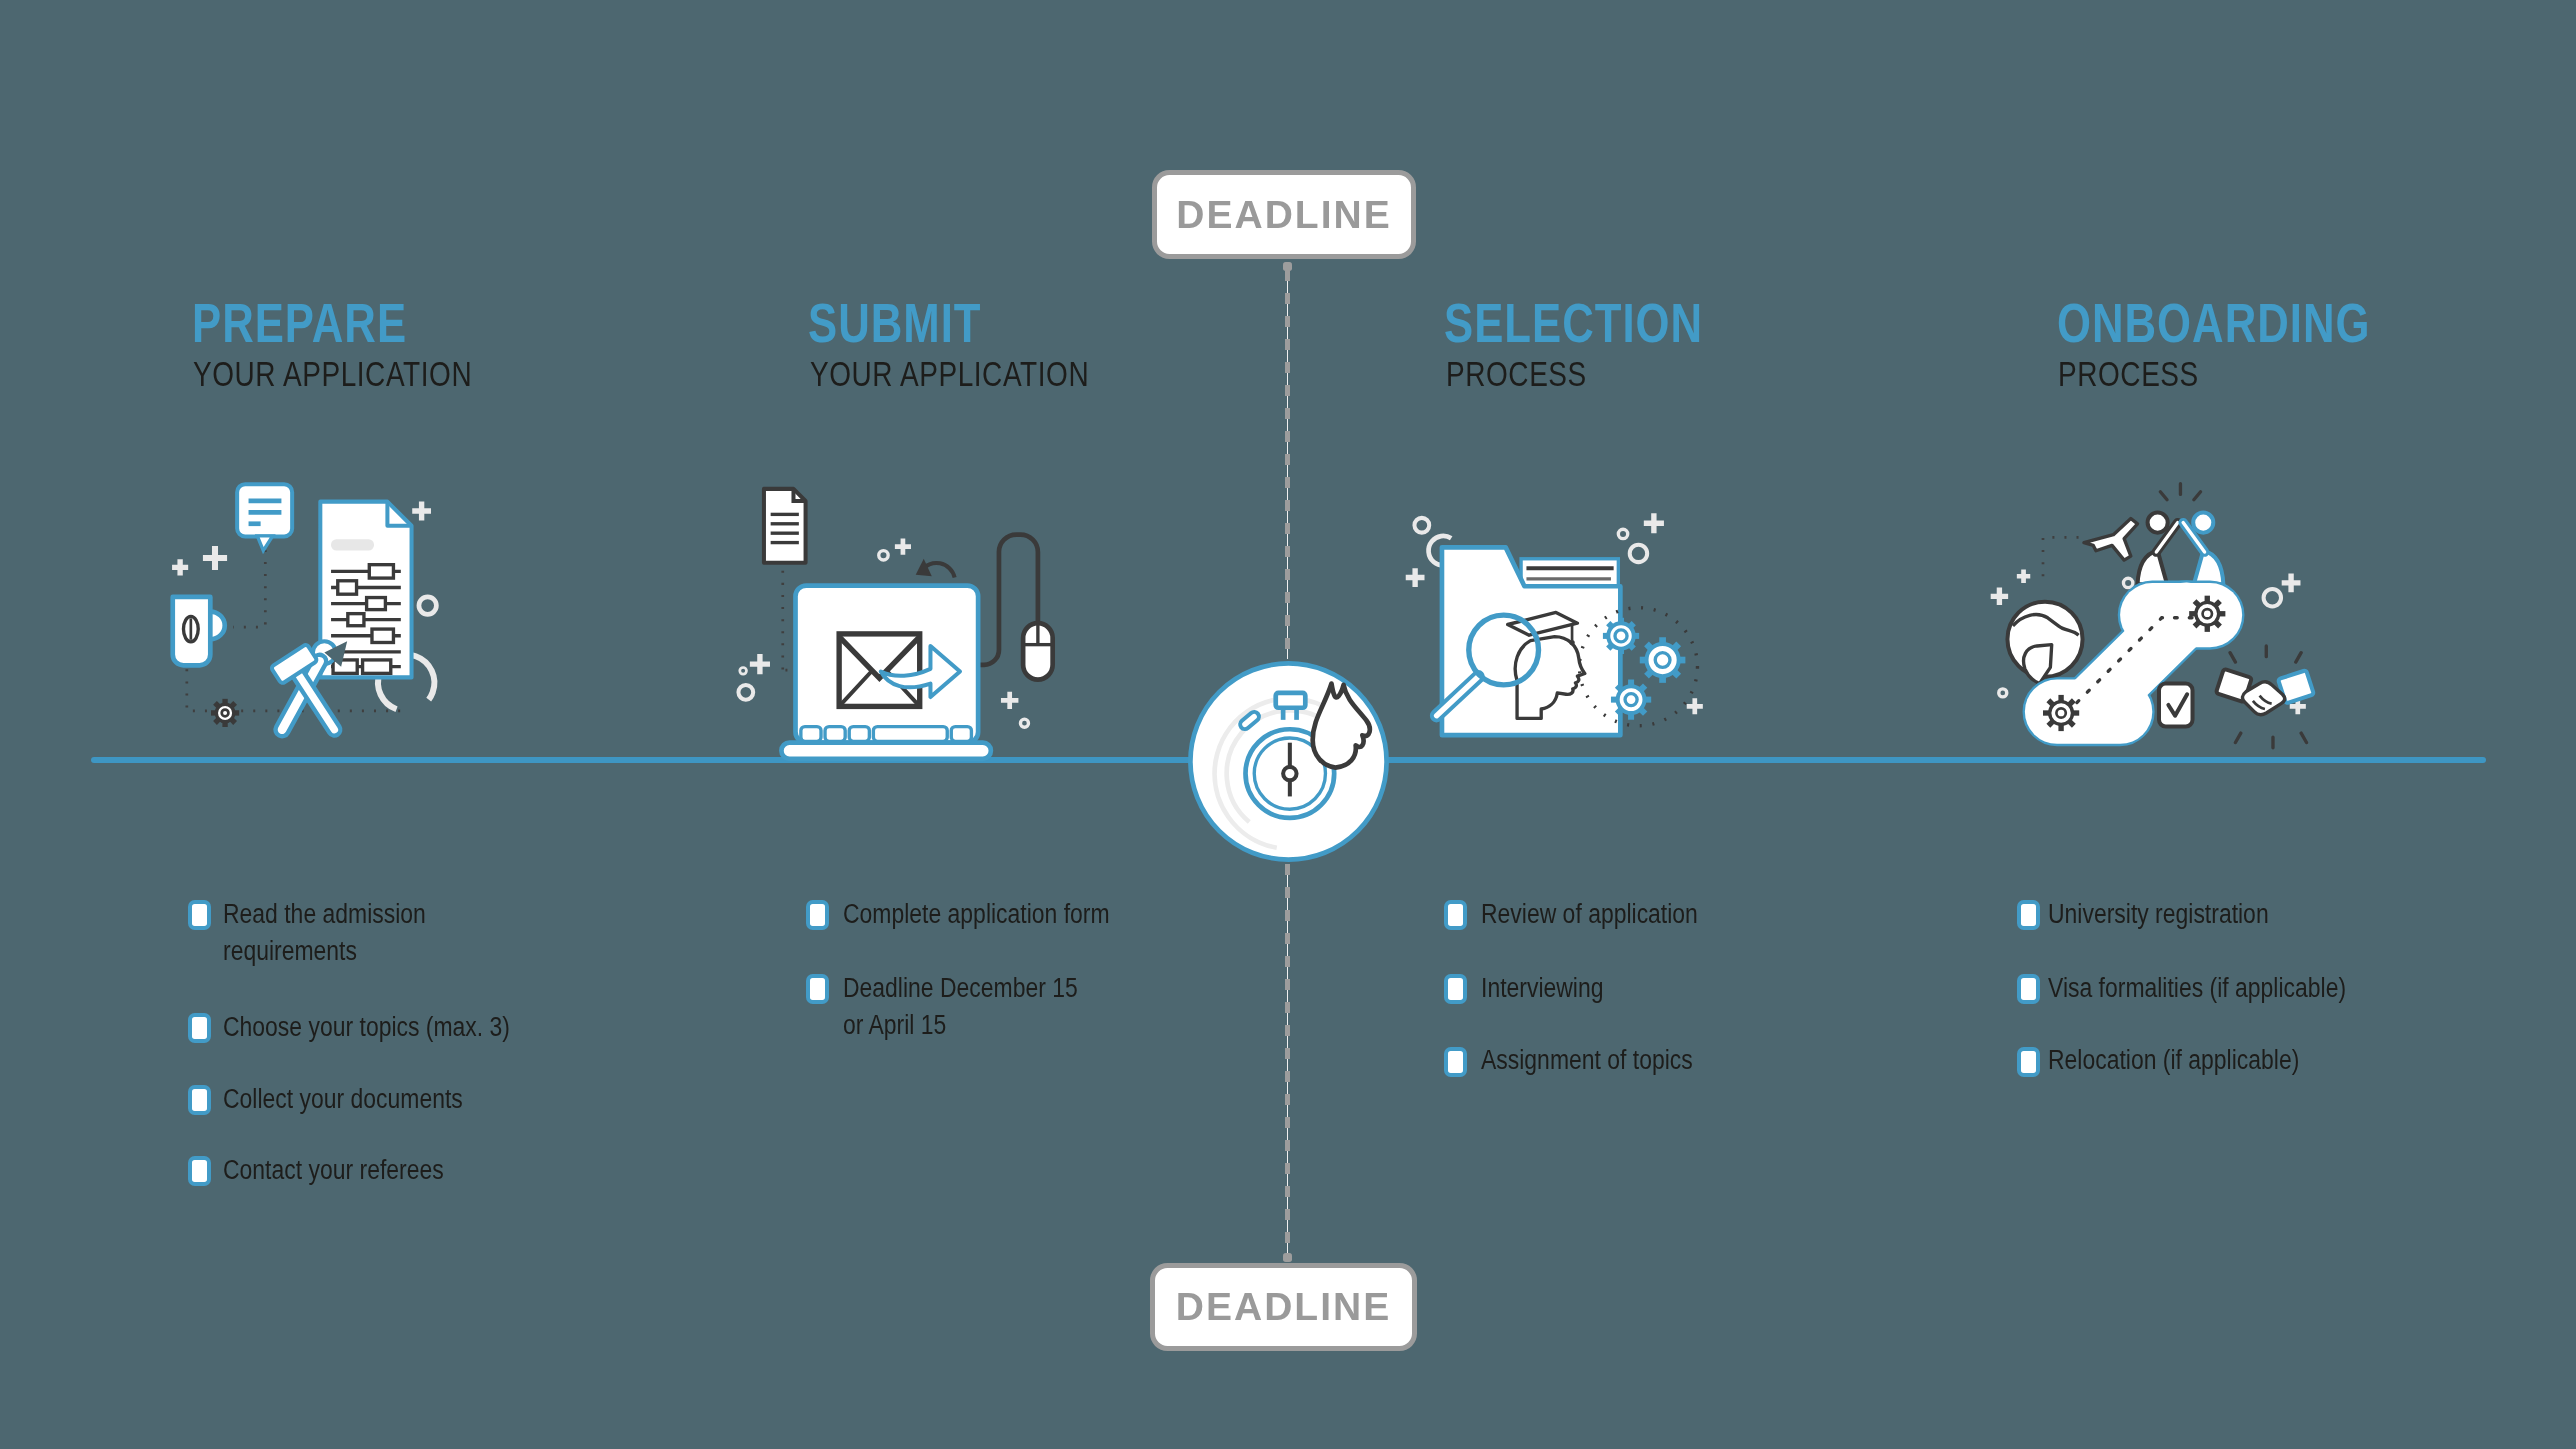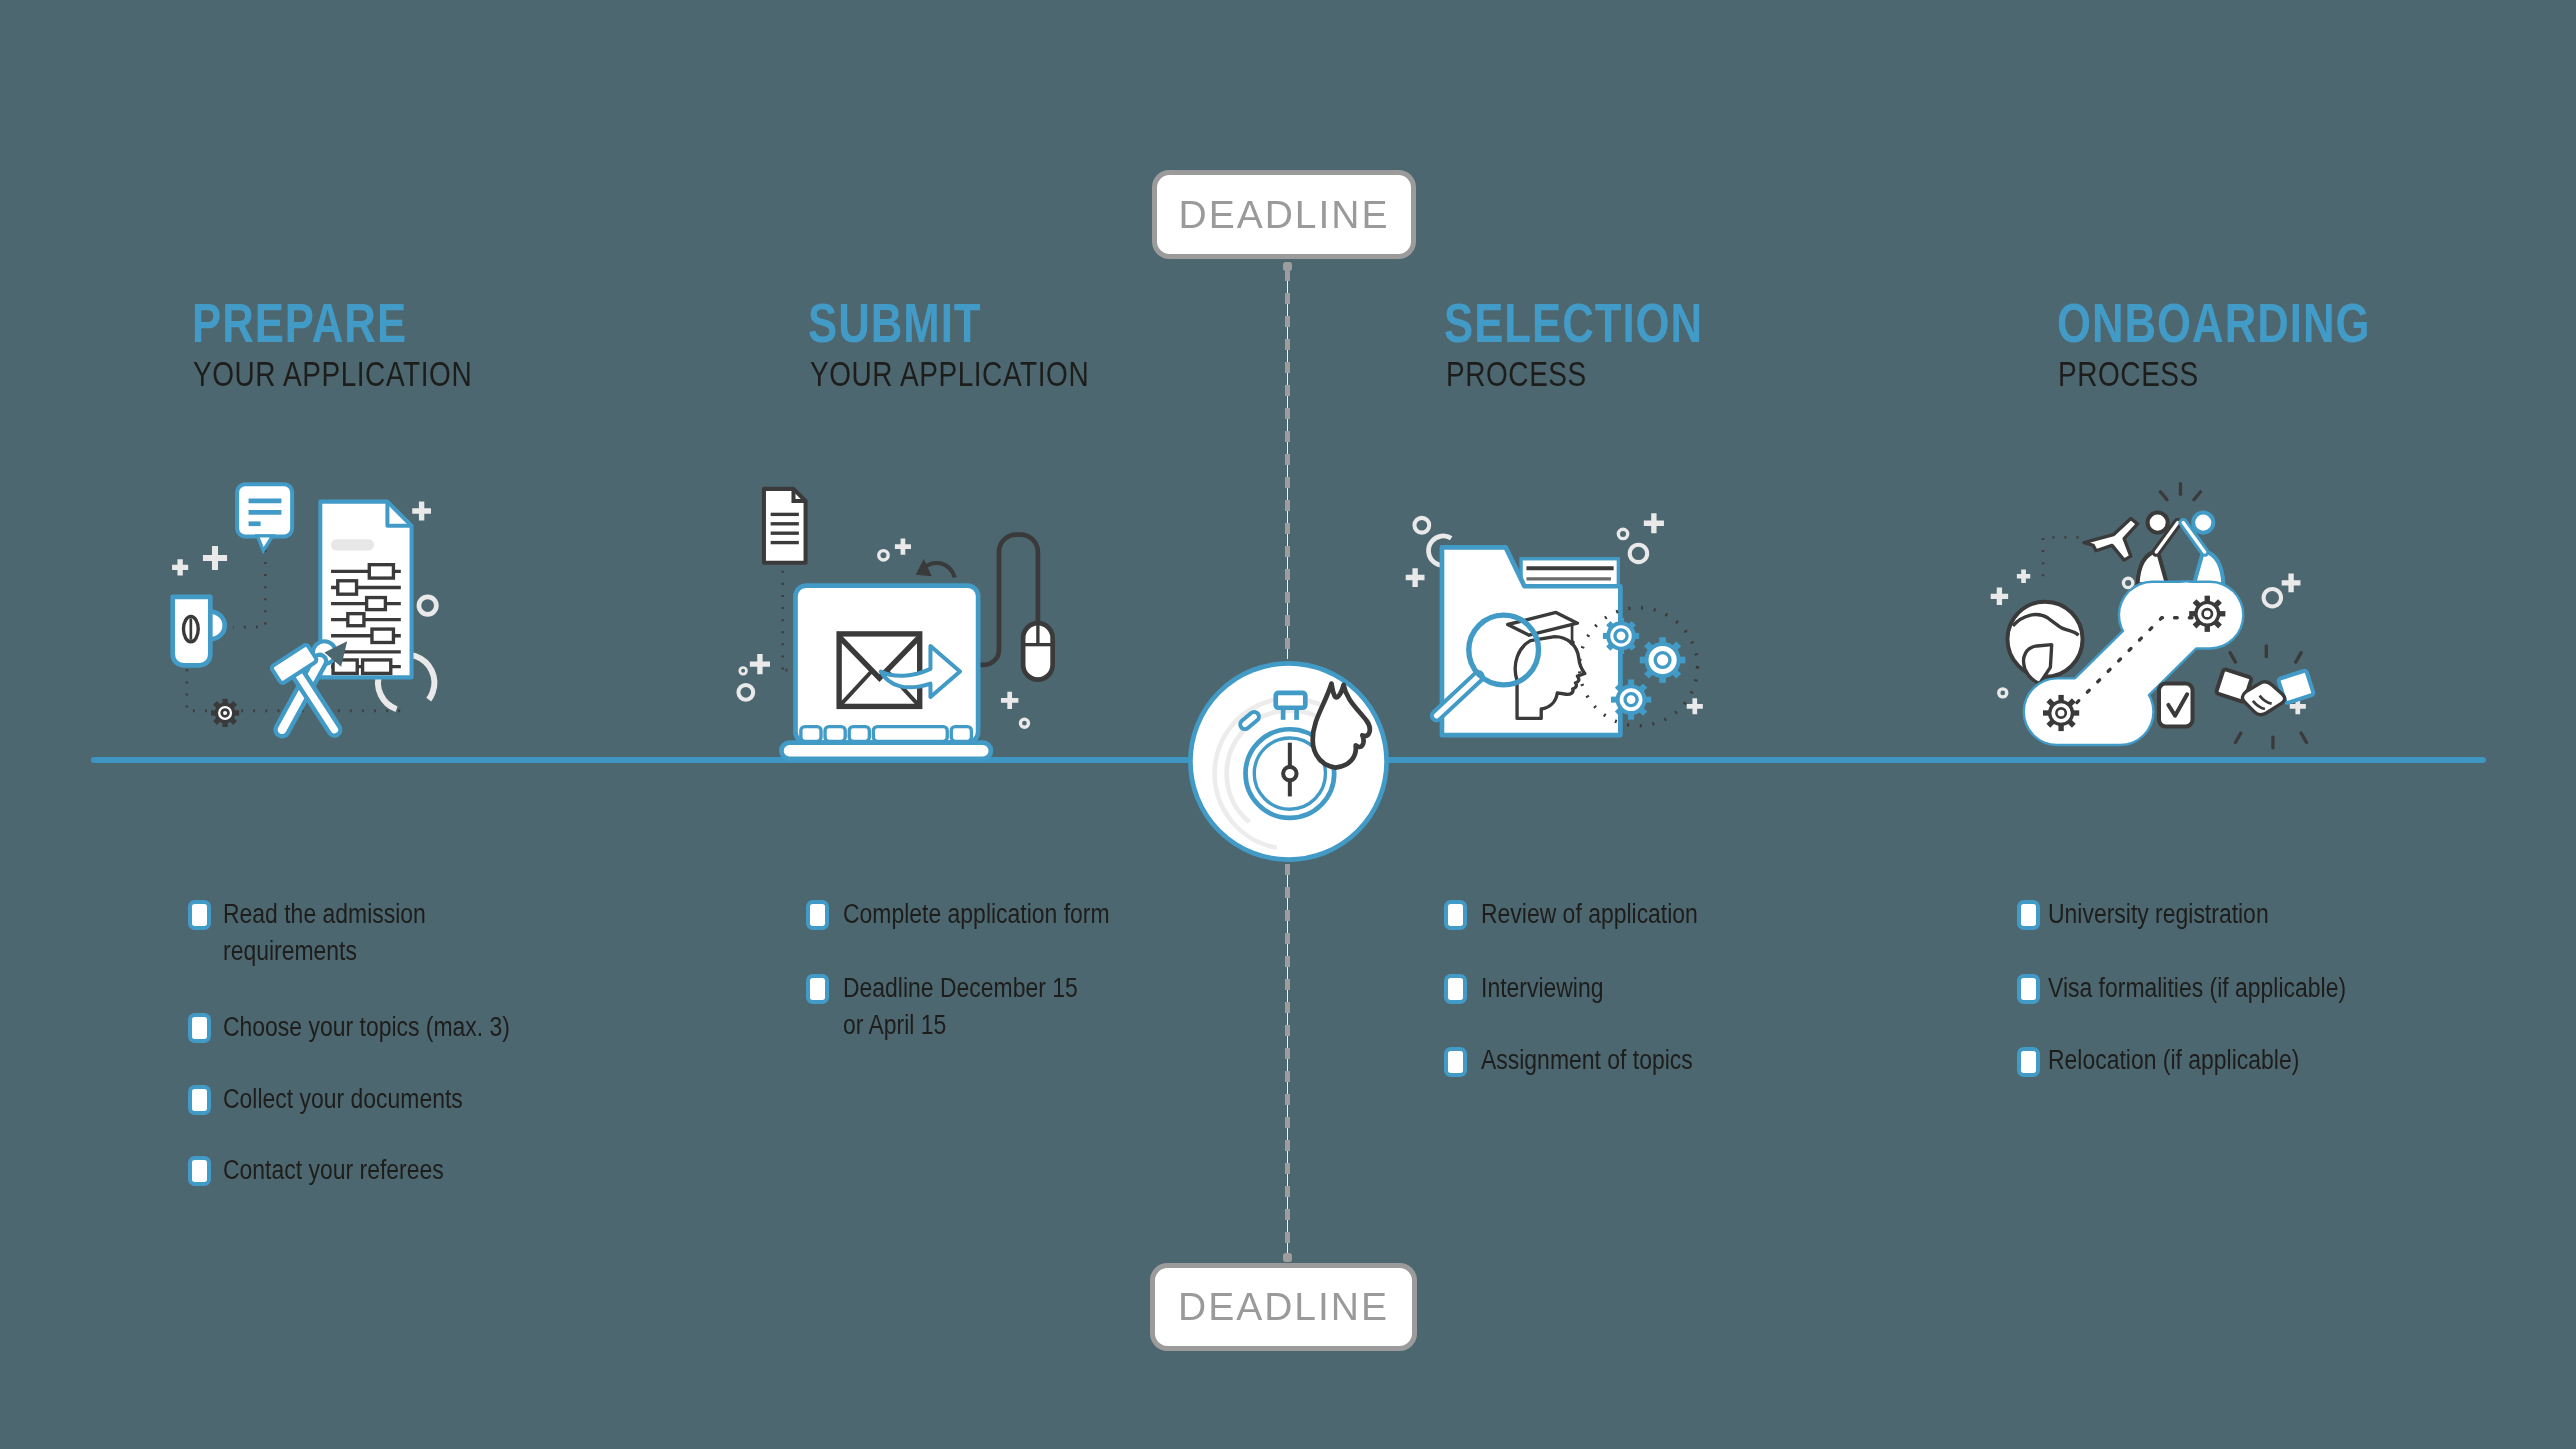--- a/index.html
+++ b/index.html
@@ -9,21 +9,21 @@
   .vdash{position:absolute;left:1285px;width:5.4px;}
   .vdash .core{position:absolute;left:2px;top:0;width:1.3px;height:100%;background:#f0f0f0;}
   .vdash .dashes{position:absolute;left:0;top:0;width:5.4px;height:100%;
       background:repeating-linear-gradient(to bottom,#9d9d9d 0 10.7px,transparent 10.7px 23px);
       -webkit-mask:repeating-linear-gradient(to bottom,#000 0 10.7px,transparent 10.7px 23px);}
   .vdash.top{top:270px;height:389px;}
   .vdash.bottom{top:864px;height:394px;}
   .dot{position:absolute;width:9.4px;height:9.4px;border-radius:2.7px;background:#9d9d9d;}
   .badge{position:absolute;background:#ffffff;border:5.4px solid #9b9b9b;border-radius:17.4px;
          box-sizing:border-box;display:flex;align-items:center;justify-content:center;
-         font-weight:normal;font-size:39px;letter-spacing:2px;color:#9a9a9a;}
+         font-weight:bold;font-size:39px;letter-spacing:2px;color:#9a9a9a;}
   .col-title{position:absolute;font-weight:bold;font-size:56px;color:#429bc7;letter-spacing:1.3px;
              transform:scaleX(.78);transform-origin:left top;white-space:nowrap;line-height:1;}
   .col-sub{position:absolute;font-size:35px;color:#1d1d1b;letter-spacing:0.7px;
            transform:scaleX(.8);transform-origin:left top;white-space:nowrap;line-height:1;}
   .checkbox{position:absolute;width:23px;height:29.5px;background:#fff;border:4.7px solid #429bc7;
             border-radius:6.7px;box-sizing:border-box;}
   .check-text{position:absolute;font-size:27px;color:#1d1d1b;line-height:37px;
               transform:scaleX(.85);transform-origin:left top;white-space:nowrap;}
   .illus{position:absolute;}
 </style>

